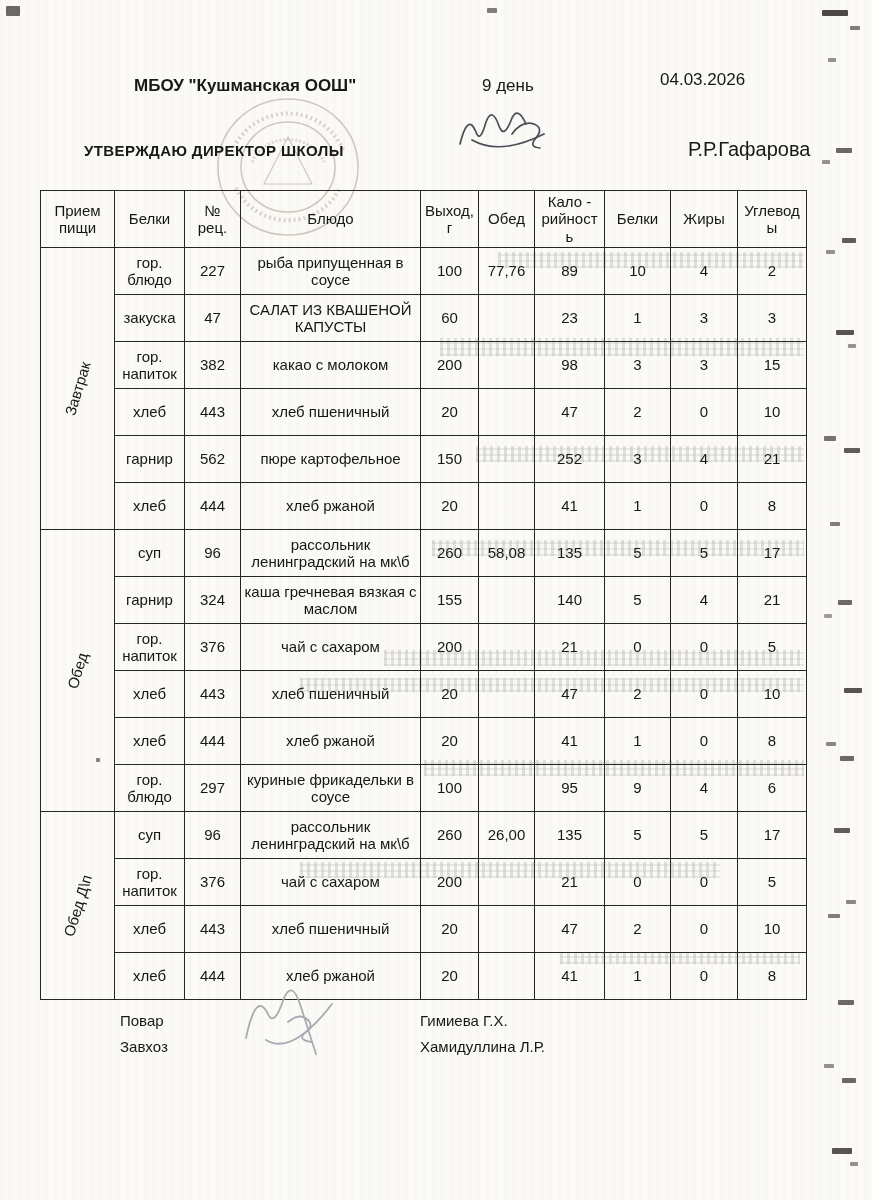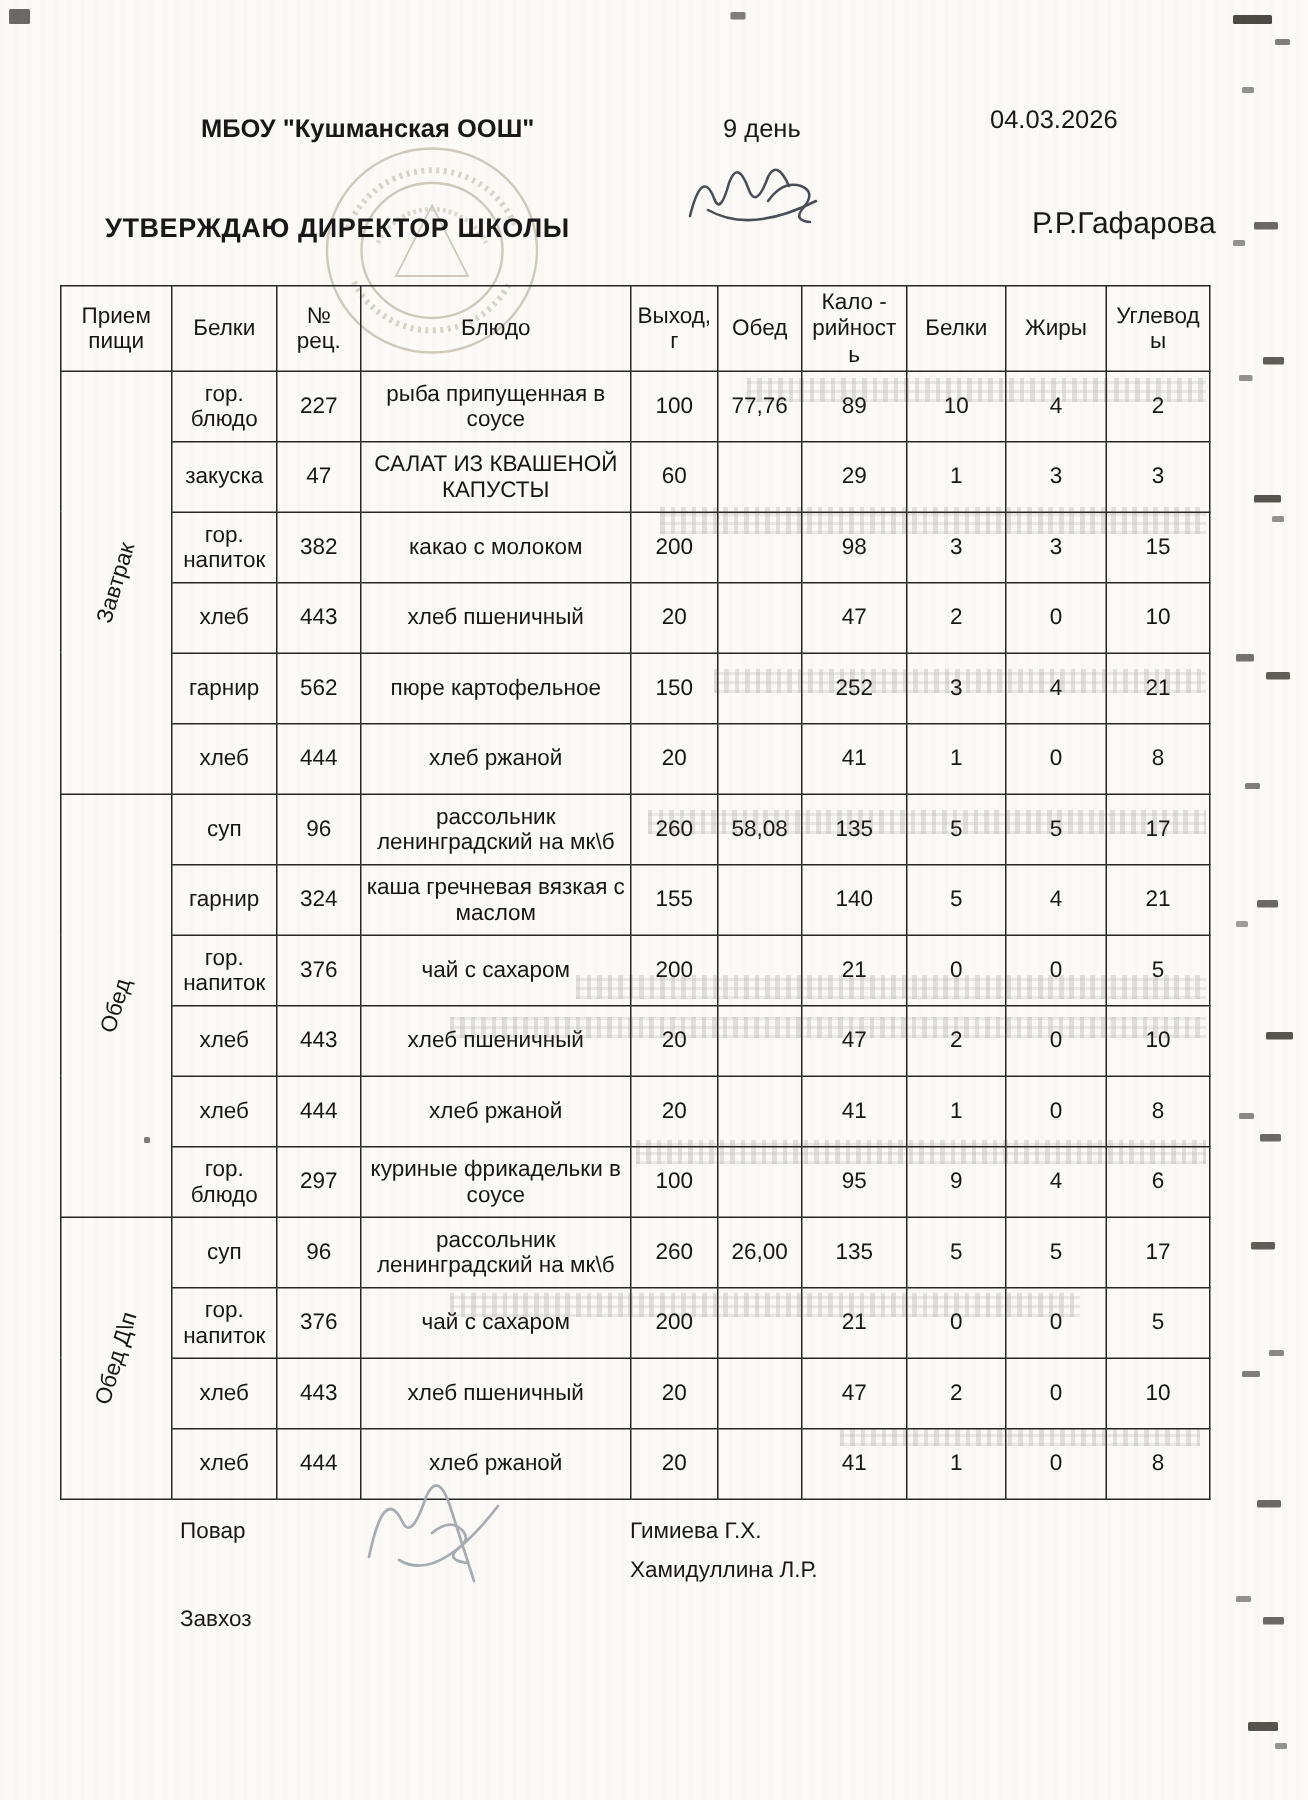--- a/index.html
+++ b/index.html
@@ -10,21 +10,21 @@
     background-image: repeating-linear-gradient(90deg, rgba(0,0,0,0.012) 0 3px, transparent 3px 9px);
     font-family:"Liberation Sans", sans-serif;
     color:#181818;
     -webkit-font-smoothing:antialiased;
   }
   .abs { position:absolute; }
   
   .hdr-school  { left:134px; top:76px;  font-size:17px; font-weight:bold; }
   .hdr-day     { left:482px; top:76px;  font-size:17px; font-weight:normal; }
   .hdr-date    { left:660px; top:70px;  font-size:17px; }
-  .hdr-approve { left:70px;  top:142px; font-size:18px; font-weight:bold; letter-spacing:.4px; }
+  .hdr-approve { left:84px;  top:142px; font-size:15px; font-weight:bold; letter-spacing:.4px; }
   .hdr-director{ left:688px; top:138px; font-size:20px; }
   
   .stamp { left:208px; top:92px; width:160px; height:150px; opacity:.45; filter:blur(.5px); pointer-events:none; }
   
   .sig-top { left:452px; top:104px; width:110px; height:58px; pointer-events:none; }
   .sig-bottom { left:232px; top:982px; width:130px; height:84px; pointer-events:none; }
   
   table.menu {
     position:absolute; left:40px; top:190px; width:766px;
     border-collapse:collapse; table-layout:fixed; background:transparent;
@@ -35,21 +35,21 @@
     font-size:15px; line-height:1.15; padding:2px 3px;
     color:#161616; word-wrap:break-word;
   }
   .menu thead tr { height:48px; }
   .menu tbody tr { height:47px; }
   .menu th { font-weight:normal; }
   .meal-cell { padding:0; }
   .meal-label { display:inline-block; transform:rotate(-73deg); white-space:nowrap; font-size:15px; }
   
   .ft-role-1 { left:120px; top:1012px; font-size:15px; }
-  .ft-role-2 { left:120px; top:1038px; font-size:15px;margin-top:33px; }
+  .ft-role-2 { left:120px; top:1038px; font-size:15px; }
   .ft-name-1 { left:420px; top:1012px; font-size:15px; }
   .ft-name-2 { left:420px; top:1038px; font-size:15px; }
   
   .speck { position:absolute; background:#2e2a26; border-radius:1px; pointer-events:none; }
   .smudge {
     position:absolute; opacity:.3; pointer-events:none;
     background-image:
       repeating-linear-gradient(90deg, rgba(60,58,55,.45) 0 3px, rgba(0,0,0,0) 3px 7px),
       repeating-linear-gradient(0deg, rgba(60,58,55,.3) 0 2px, transparent 2px 6px);
   }
@@ -121,21 +121,21 @@
         <td>10</td>
         <td>4</td>
         <td>2</td>
       </tr>
       <tr>
         <td>закуска</td>
         <td>47</td>
         <td>САЛАТ ИЗ КВАШЕНОЙ КАПУСТЫ</td>
         <td>60</td>
         <td></td>
-        <td>29</td>
+        <td>23</td>
         <td>1</td>
         <td>3</td>
         <td>3</td>
       </tr>
       <tr>
         <td>гор. напиток</td>
         <td>382</td>
         <td>какао с молоком</td>
         <td>200</td>
         <td></td>

